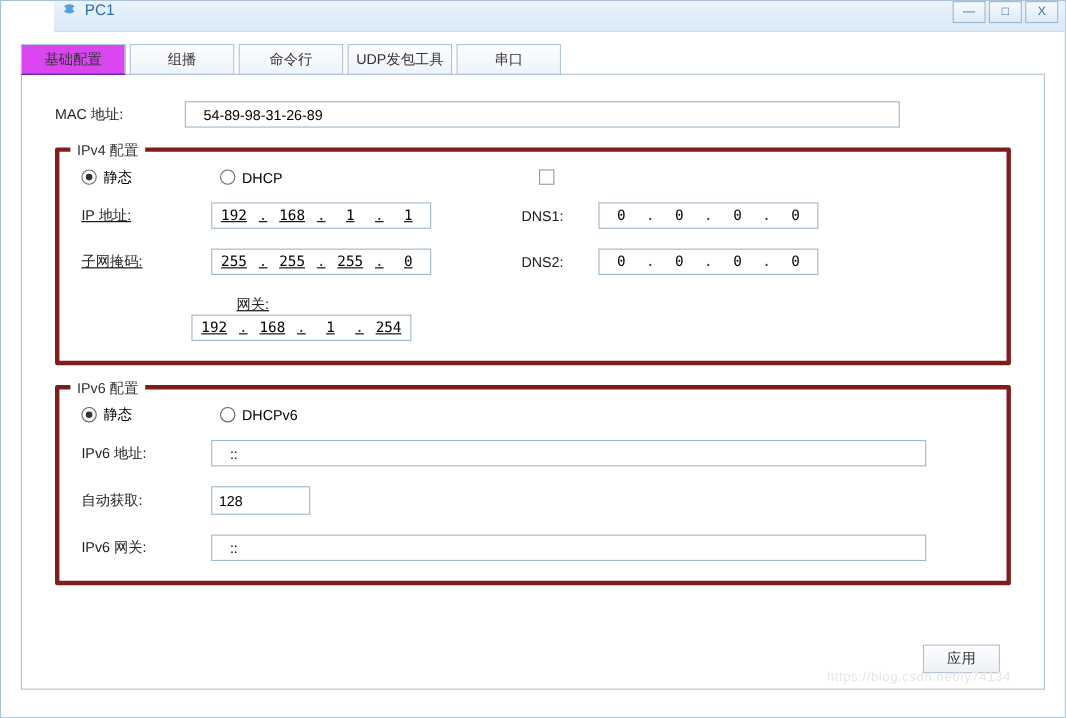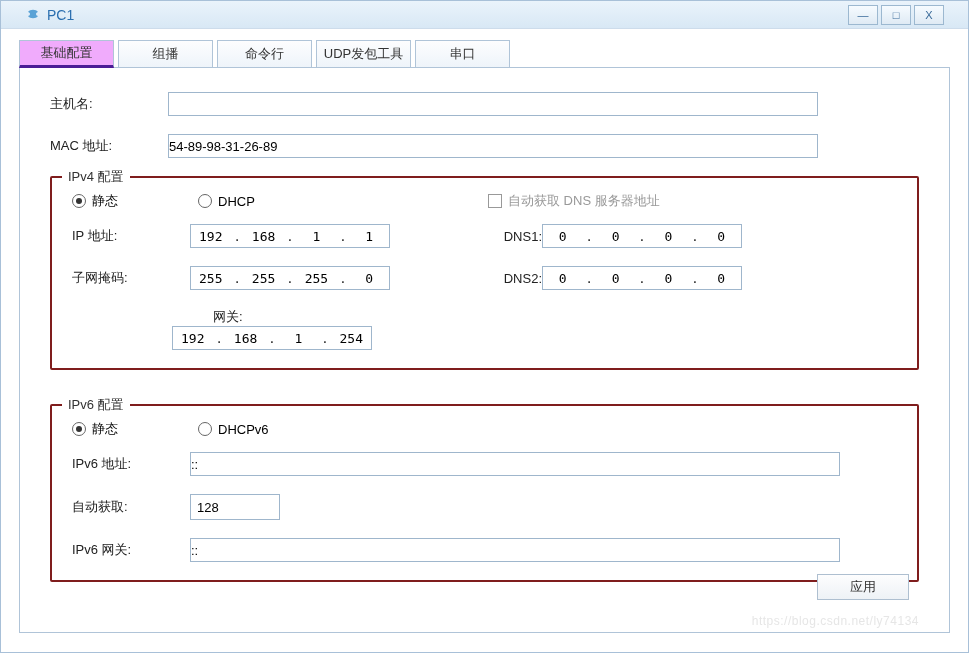--- a/index.html
+++ b/index.html
@@ -16,23 +16,24 @@
       height: 653px;
       border: 1px solid #a8c0d8;
       background: #fff;
       display: flex;
       flex-direction: column;
     }
     .titlebar {
       height: 28px;
       background: linear-gradient(to bottom, #eaf3fb 0%, #d8e8f5 100%);
       display: flex;
-      align-items: center;
-      padding: 0 24px;
+      align-items: flex-start;
+      padding: 0 6px;
       border-bottom: 1px solid #cddceb;
+      margin-left: 48px;
     }
     .title-icon {
       width: 16px; height: 16px; margin-right: 6px;
       display:flex;align-items:center;justify-content:center;
     }
     .title-text {
       color: #2b6fb0;
       font-size: 14px;
       flex: 1;
     }
@@ -63,53 +64,53 @@
       border: 1px solid #b0c4d8;
       background: linear-gradient(to bottom,#fdfdfe,#eef4fa);
       display:flex;align-items:center;justify-content:center;
       margin-right: 4px;
       position:relative;
       top:1px;
       cursor:pointer;
       color:#333;
     }
     .tab.active {
-      background:#f0abfc;
-      border-bottom:3px solid #4c1d95;
+      background:#d946ef;
+      border-bottom:1px solid #4c1d95;
     }
     .panel {
       border:1px solid #b0c4d8;
       background:#fff;
       padding: 24px 30px 16px 30px;
       min-height: 560px;
       position:relative;
     }
     .row {
       display:flex;
       align-items:center;
       margin-bottom: 18px;
     }
     .label {
       width: 118px;
       color:#222;
     }
     .text-input {
       border:1px solid #9fb6cc;
       height: 24px;
-      padding: 2px 0;
+      padding: 2px 16px;
       font-size:13px;
       background:#fff;
     }
     .wide { width: 650px; }
     .fieldset {
-      border:2px solid #7f1d1d;
+      border:4px solid #7f1d1d;
       border-radius:2px;
       padding: 14px 20px 14px 20px;
       margin-top: 6px;
-      margin-bottom: 34px;
+      margin-bottom: 18px;
       position:relative;
     }
     .legend {
       position:absolute;
       top:-10px; left:10px;
       background:#fff;
       padding:0 6px;
       color:#333;
       font-size:13px;
     }
@@ -134,26 +135,26 @@
       display:flex;
       align-items:center;
       justify-content:space-around;
       background:#fff;
       font-family: Consolas, monospace;
       font-size:13px;
     }
     .ip-octet{ width:34px;text-align:center;border:none;outline:none;font:inherit;background:transparent;}
     .ip-dot{color:#333;}
     .two-col { display:flex; }
-    .col-left{ width: 400px; }
+    .col-left{ width: 400px; text-decoration: underline; }
     .col-right{ flex:1; }
-    .col-right .label{ width:70px;text-align:right; }
+    .col-right .label{ width:70px; }
     .apply-btn{
-      position:absolute; right:40px; bottom:32px;
-      width:92px;height:26px;
+      position:absolute; right:40px; bottom:14px;
+      width:70px;height:26px;
       border:1px solid #aebfd0;
       background:linear-gradient(to bottom,#fdfdfe,#eef2f6);
       cursor:pointer;
       display:flex;align-items:center;justify-content:center;
       color:#333;
     }
     .watermark{
       position:absolute;right:30px;bottom:4px;
       color:#e6e6e6;font-size:12px;letter-spacing:0.5px;
     }
@@ -181,45 +182,40 @@
     <div class="tabs">
       <div class="tab active">基础配置</div>
       <div class="tab">组播</div>
       <div class="tab">命令行</div>
       <div class="tab">UDP发包工具</div>
       <div class="tab">串口</div>
     </div>
 
     <div class="panel">
 
-      <div class="row">
-        <div class="label">主机名:</div>
-        <input class="text-input wide" value="" style="">
-      </div>
 
       <div class="row">
         <div class="label">MAC 地址:</div>
         <input class="text-input wide" value="54-89-98-31-26-89" style="">
       </div>
 
       <div class="fieldset">
         <div class="legend">IPv4 配置</div>
 
         <div class="radio-row">
           <div class="radio-item" style="width:118px;margin-right:0;">
             <span class="radio checked"></span>
             <span>静态</span>
           </div>
           <div class="radio-item" style="width:282px;margin-right:0;">
             <span class="radio"></span>
             <span>DHCP</span>
           </div>
           <label class="chk-label">
             <span class="chk"></span>
-            <span>自动获取 DNS 服务器地址</span>
           </label>
         </div>
 
         <div class="two-col">
           <div class="col-left">
             <div class="row">
               <div class="label">IP 地址:</div>
               <div class="ip-input">
                 <input class="ip-octet" value="192" style="">
                   <span class="ip-dot">.</span>

